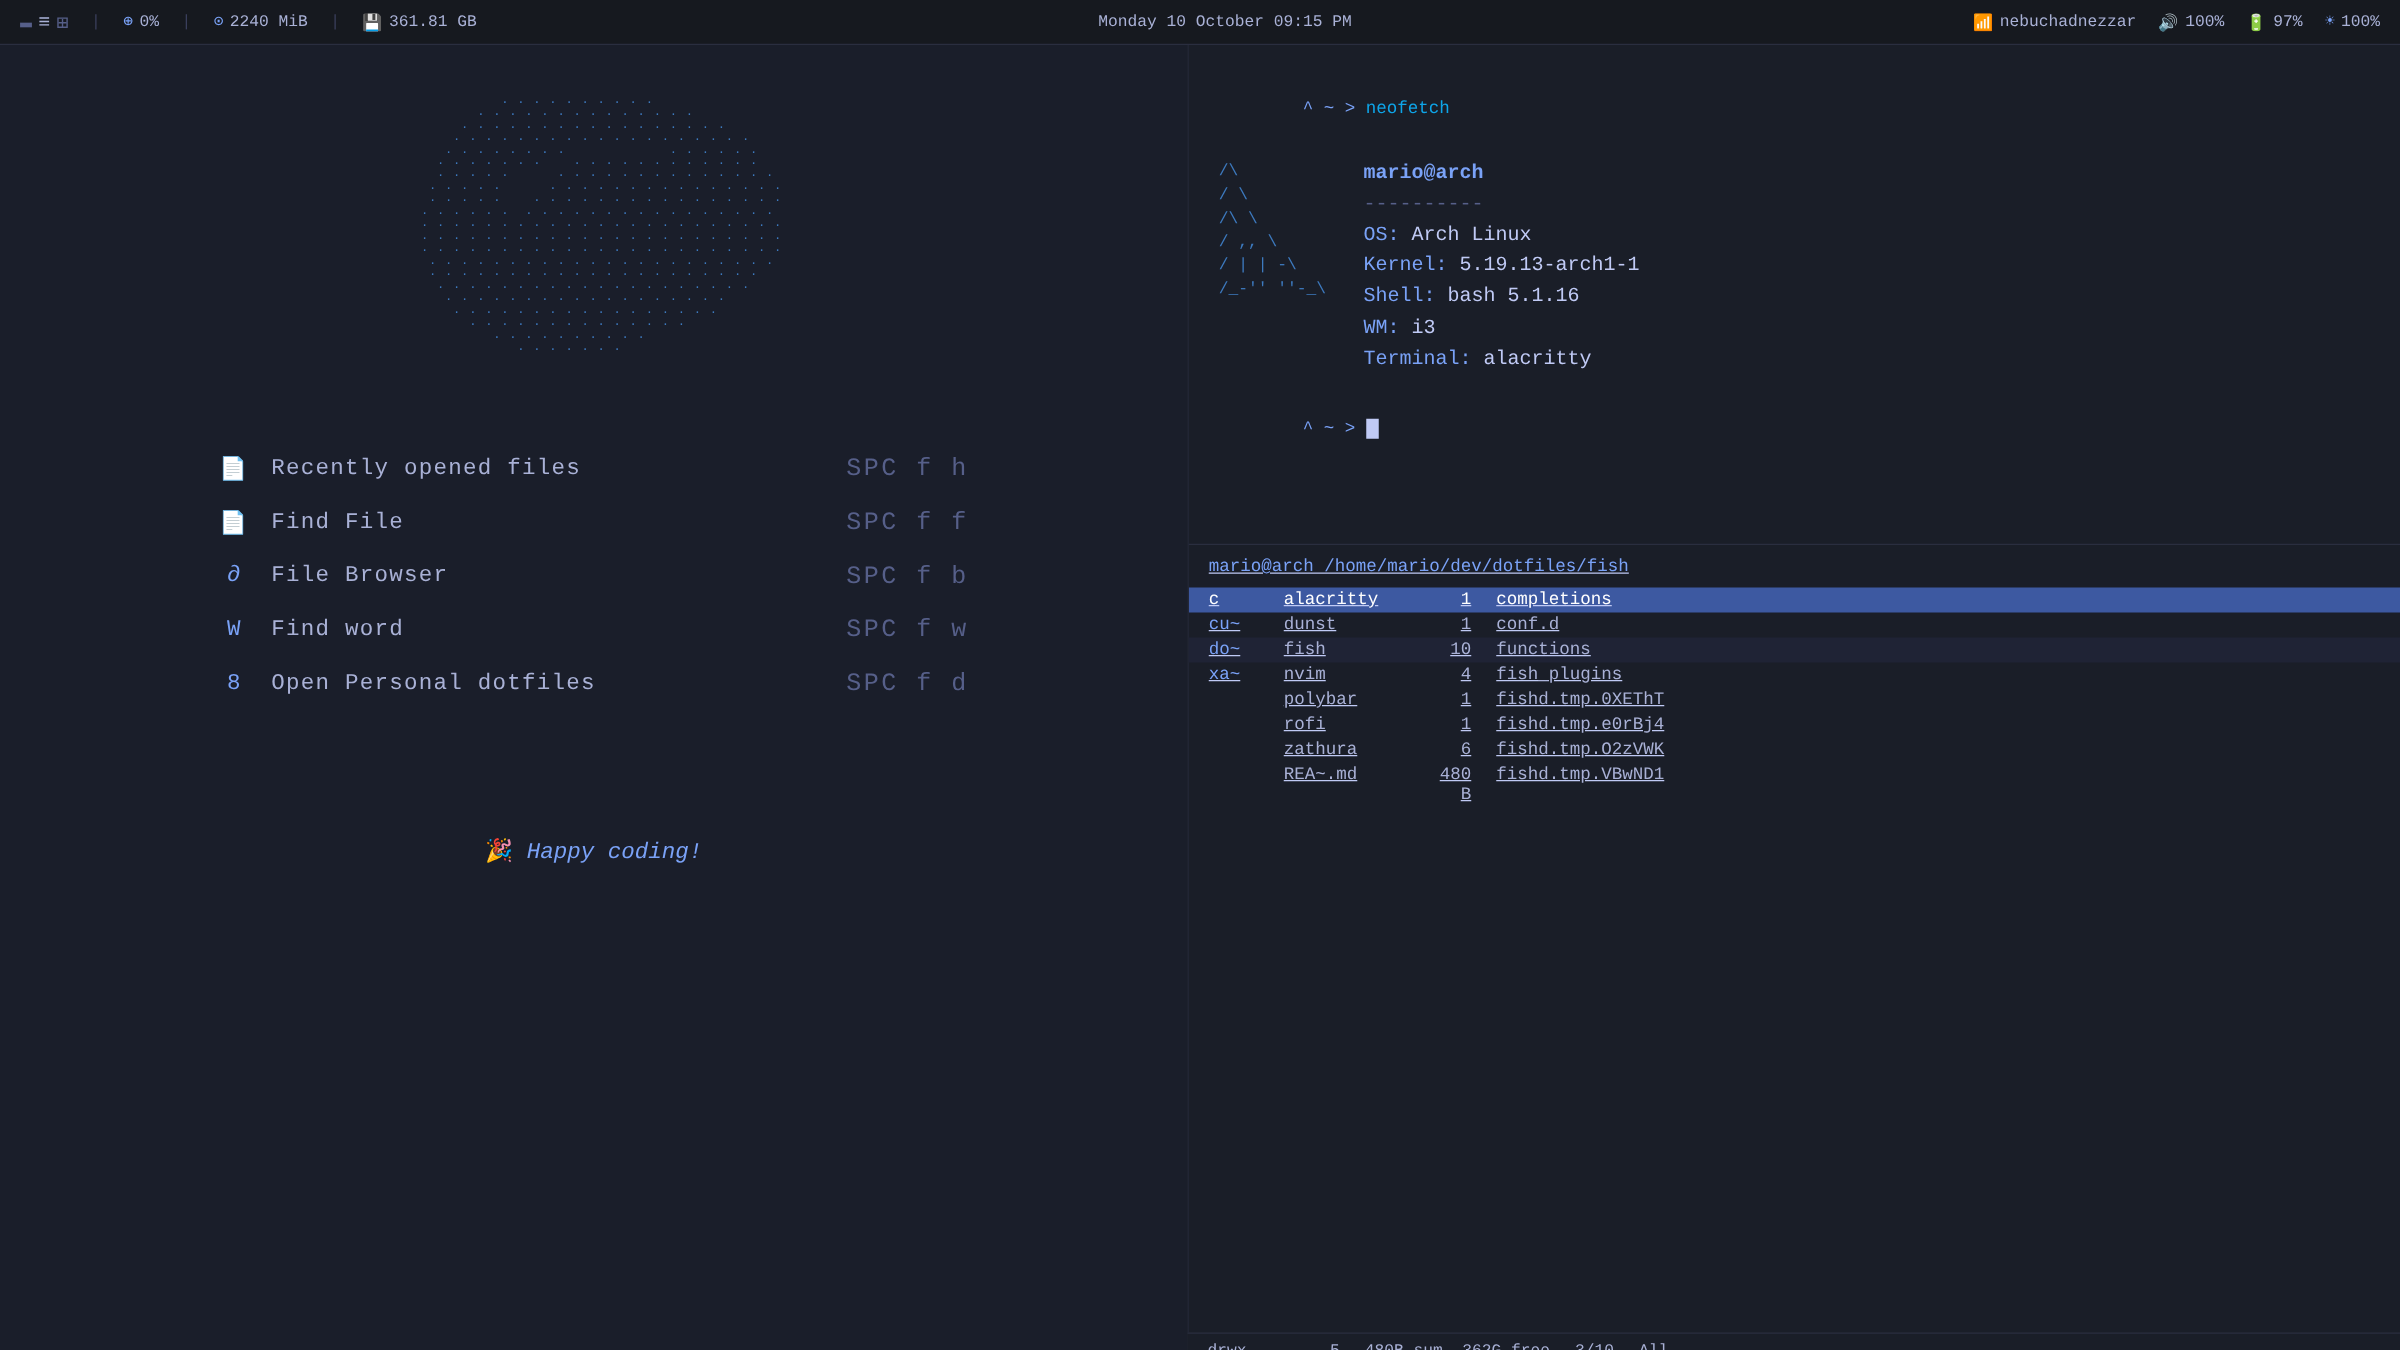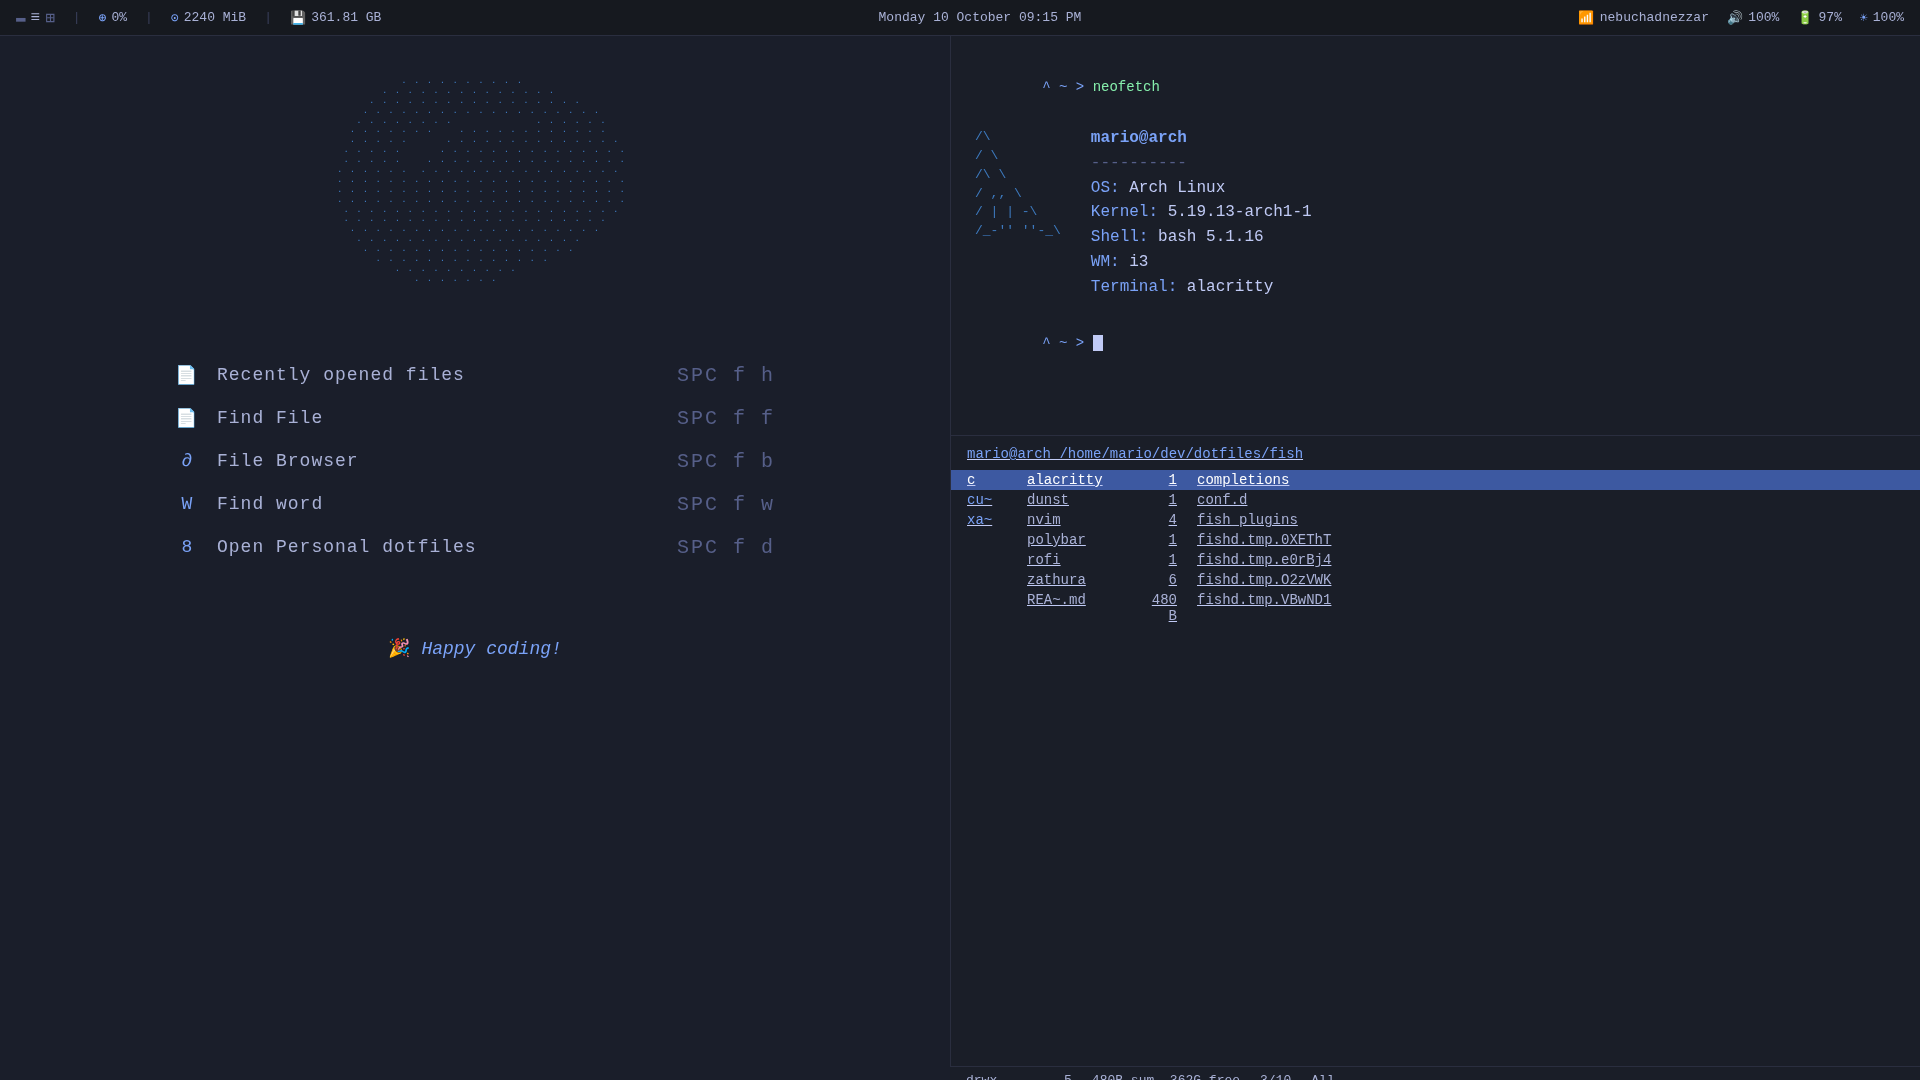--- a/index.html
+++ b/index.html
@@ -109,21 +109,21 @@
     }
     .menu-shortcut {
       color: #565f89;
       font-family: 'Courier New', Courier, monospace;
       font-size: 20px;
       letter-spacing: 2px;
     }
 
     
     #footer-msg {
-      margin-top: 68px;
+      margin-top: 100px;
       font-size: 18px;
       color: #7aa2f7;
       font-style: italic;
     }
     .party-emoji {
       font-style: normal;
     }
 
     
     #right-panel {
@@ -146,21 +146,21 @@
     .term-line {
       font-size: 14px;
       line-height: 1.5;
       white-space: pre;
       font-family: 'Courier New', Courier, monospace;
     }
     .term-prompt {
       color: #7aa2f7;
     }
     .term-cmd {
-      color: #86efac;
+      color: #0ea5e9;
     }
     .neofetch-key {
       color: #7aa2f7;
       margin-top: 20px;
     }
     .neofetch-val {
       color: #c0caf5;
     }
     .neofetch-user {
       color: #7aa2f7;
@@ -429,20 +429,26 @@
     <td class="fm-col-name">alacritty</td>
     <td class="fm-col-num">1</td>
     <td class="fm-col-dir">completions</td>
   </tr>
             <tr>
     <td class="fm-col-abbr">cu~</td>
     <td class="fm-col-name">dunst</td>
     <td class="fm-col-num">1</td>
     <td class="fm-col-dir">conf.d</td>
   </tr>
+            <tr class="fm-row-highlighted">
+    <td class="fm-col-abbr">do~</td>
+    <td class="fm-col-name">fish</td>
+    <td class="fm-col-num">10</td>
+    <td class="fm-col-dir">functions</td>
+  </tr>
             <tr>
     <td class="fm-col-abbr">xa~</td>
     <td class="fm-col-name">nvim</td>
     <td class="fm-col-num">4</td>
     <td class="fm-col-dir">fish_plugins</td>
   </tr>
             <tr>
     <td class="fm-col-abbr"></td>
     <td class="fm-col-name">polybar</td>
     <td class="fm-col-num">1</td>

